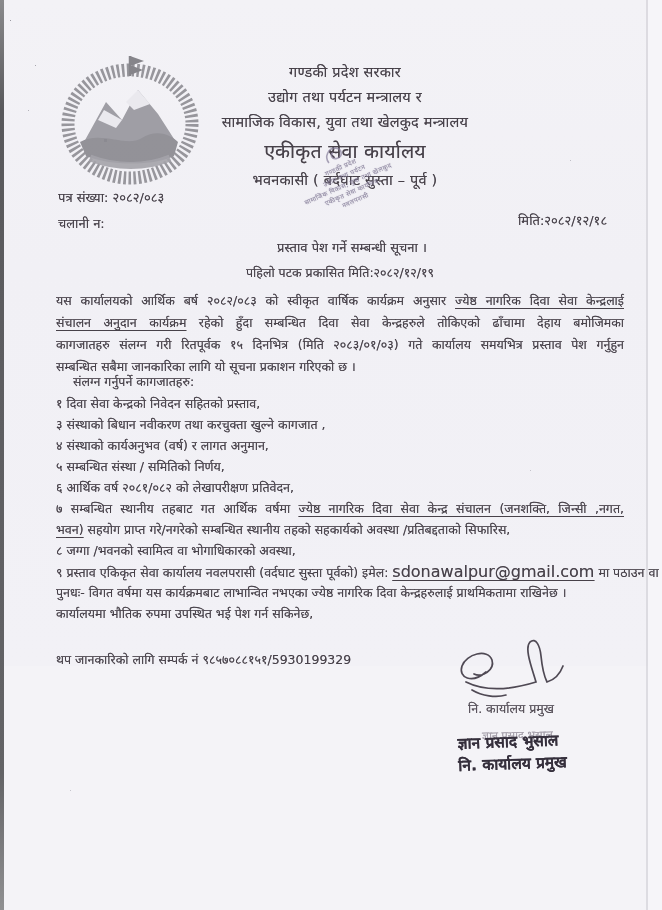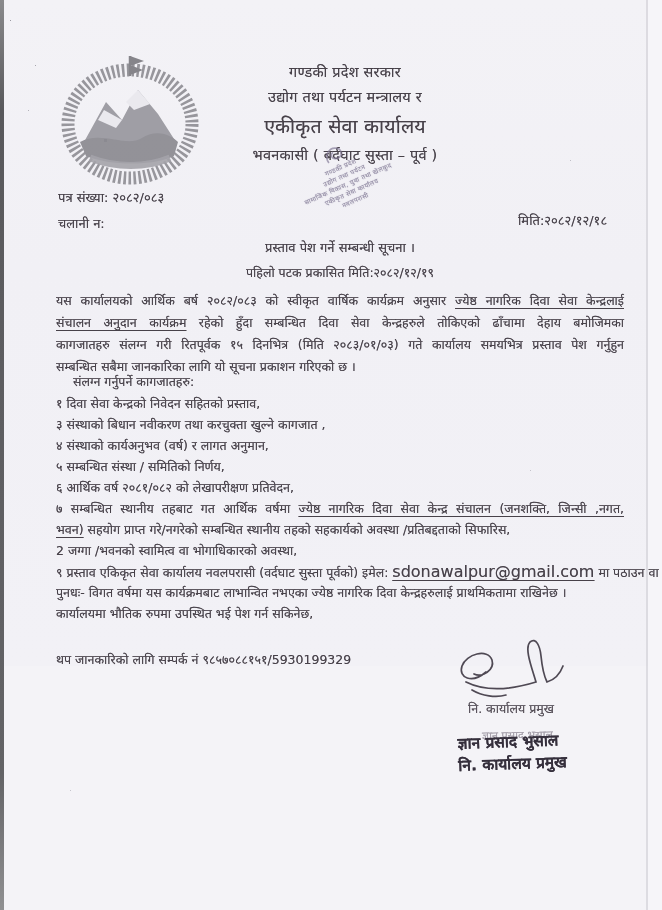--- a/index.html
+++ b/index.html
@@ -32,21 +32,21 @@
     transform:rotate(-24deg);text-align:center;color:#837b97;opacity:.85;}
   .stamp .s-line{font-size:6.5px;line-height:9px;letter-spacing:.4px;white-space:nowrap;
     text-shadow:0 0 1px rgba(131,123,151,.55);}
   .stamp svg{display:block;margin:0 auto 1px auto;}
   
   .meta-left{position:absolute;left:58px;top:185px;font-size:13px;line-height:26px;}
   .meta-date{position:absolute;left:518px;top:211px;font-size:13px;}
   
   .col{position:absolute;left:56px;top:238px;width:568px;font-size:12.5px;}
   .center{text-align:center;}
-  .t-title{position:absolute;left:0;top:0;width:100%;font-size:13px;}
+  .t-title{position:absolute;left:12px;top:0;width:100%;font-size:13px;}
   .t-pub{position:absolute;left:0;top:26px;width:100%;font-size:12.5px;}
   .para{position:absolute;left:0;top:52px;width:100%;}
   .para .line{height:22px;line-height:22px;white-space:nowrap;}
   .para .line.just{white-space:normal;text-align:justify;text-align-last:justify;}
   .attach-h{position:absolute;left:17px;top:133px;width:100%;height:21px;line-height:21px;}
   .items{position:absolute;left:0;top:155px;width:100%;}
   .items .line{height:21px;line-height:21px;white-space:nowrap;}
   .items .line.just{white-space:normal;text-align:justify;text-align-last:justify;}
   .contact{position:absolute;left:0;top:411px;height:21px;line-height:21px;font-size:12.5px;}
   .u{text-decoration:underline;text-underline-offset:2.5px;text-decoration-thickness:1px;}
@@ -82,20 +82,21 @@
         <line x1="84" y1="6" x2="84" y2="26" stroke="#77767c" stroke-width="2.5"></line>
         <path d="M84,6 L98,11 L84,16 Z" fill="#77767c"></path>
         <path d="M84,15 L97,20 L84,25 Z" fill="#77767c"></path>
       </g>
     </svg>
   </div>
 
   <div class="header">
     <div class="h-line">गण्डकी प्रदेश सरकार</div>
     <div class="h-line">उद्योग तथा पर्यटन मन्त्रालय र</div>
+    <div class="h-line">सामाजिक विकास, युवा तथा खेलकुद मन्त्रालय</div>
     <div class="h-line big">एकीकृत सेवा कार्यालय</div>
     <div class="h-line sub">भवनकासी ( बर्दघाट सुस्ता – पूर्व )</div>
   </div>
 
   <div class="stamp">
     <svg width="26" height="20" viewBox="0 0 26 20">
       <path d="M4,16 C2,8 10,2 16,5 C22,8 20,16 13,15 C8,14 8,9 12,8" fill="none" stroke="#837b97" stroke-width="1.6" opacity="0.8"></path>
     </svg>
     <div>
         <div class="s-line"><span>गण्डकी प्रदेश</span></div>
@@ -123,21 +124,21 @@
       </div>
     <div class="attach-h">संलग्न गर्नुपर्ने कागजातहरु:</div>
     <div class="items">
         <div class="line"><span>१  दिवा सेवा केन्द्रको निवेदन सहितको प्रस्ताव,</span></div>
         <div class="line"><span>३ संस्थाको बिधान नवीकरण तथा करचुक्ता खुल्ने कागजात ,</span></div>
         <div class="line"><span>४ संस्थाको कार्यअनुभव (वर्ष) र लागत अनुमान,</span></div>
         <div class="line"><span>५ सम्बन्धित संस्था / समितिको निर्णय,</span></div>
         <div class="line"><span>६ आर्थिक वर्ष २०८१/०८२ को लेखापरीक्षण प्रतिवेदन,</span></div>
         <div class="line just"><span>७ सम्बन्धित स्थानीय तहबाट गत आर्थिक वर्षमा </span><span class="u">ज्येष्ठ नागरिक दिवा सेवा केन्द्र संचालन (जनशक्ति, जिन्सी ,नगत,</span></div>
         <div class="line"><span class="u">भवन)</span><span> सहयोग प्राप्त गरे/नगरेको सम्बन्धित स्थानीय तहको सहकार्यको अवस्था /प्रतिबद्दताको सिफारिस,</span></div>
-        <div class="line"><span>2 जग्गा /भवनको स्वामित्व वा भोगाधिकारको अवस्था,</span></div>
+        <div class="line"><span>८ जग्गा /भवनको स्वामित्व वा भोगाधिकारको अवस्था,</span></div>
         <div class="line"><span>९ प्रस्ताव एकिकृत सेवा कार्यालय नवलपरासी (वर्दघाट सुस्ता पूर्वको) इमेल: </span><span class="u latin">sdonawalpur@gmail.com</span><span>  मा पठाउन वा</span></div>
         <div class="line"><span>पुनधः- विगत वर्षमा यस कार्यक्रमबाट लाभान्वित नभएका ज्येष्ठ नागरिक दिवा केन्द्रहरुलाई प्राथमिकतामा राखिनेछ ।</span></div>
         <div class="line"><span>कार्यालयमा भौतिक रुपमा उपस्थित भई पेश गर्न सकिनेछ,</span></div>
       </div>
     <div class="contact">थप जानकारिको लागि सम्पर्क नं ९८५७०८८१५१/5930199329</div>
   </div>
 
   <div class="sig-svg">
     <svg width="130" height="72" viewBox="0 0 130 72">
       <g fill="none" stroke="#4f4954" stroke-width="1.7" stroke-linecap="round">

